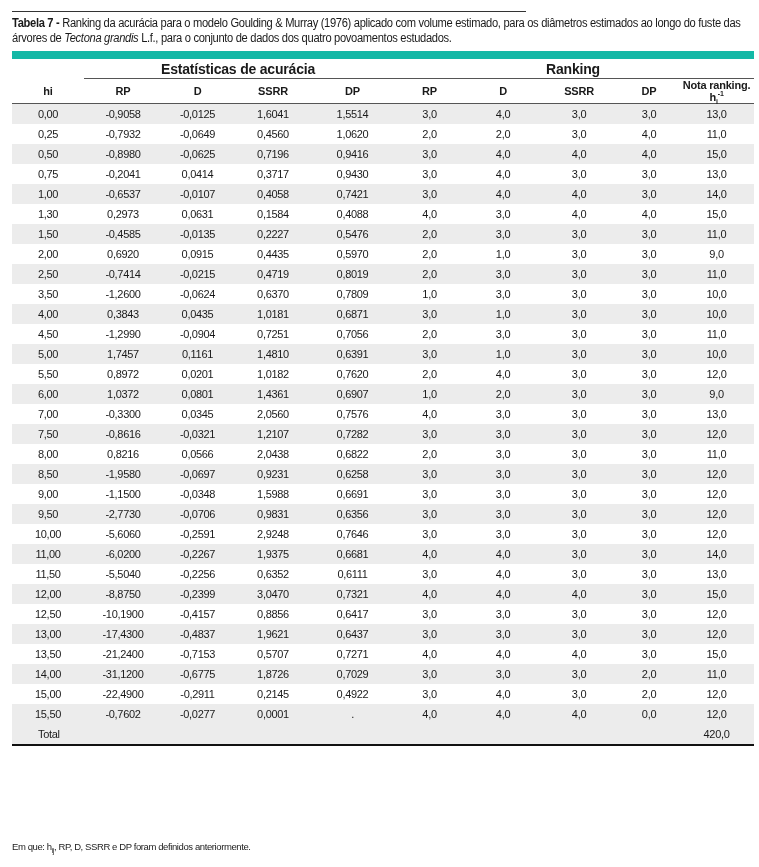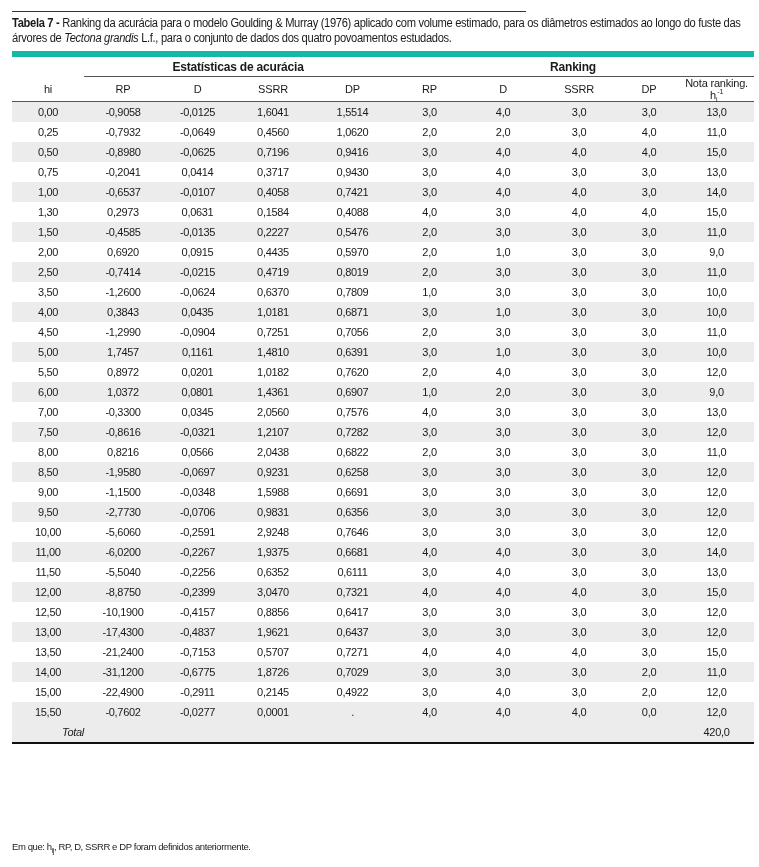--- a/index.html
+++ b/index.html
@@ -20,37 +20,37 @@
   .caption b { font-weight: bold; }
   .caption i { font-style: italic; }
   .table-wrap {
     position: absolute; left: 12px; top: 51px; width: 742px;
   }
   table {
     width: 742px; border-collapse: collapse; table-layout: fixed;
     font-size: 11px;
   }
   thead tr.group th {
-    height: 19px; font-weight: bold; font-size: 12px; letter-spacing: -0.2px;
-    border-top: 6px solid #14b8a6; border-bottom: 1px solid #555;
+    height: 19px; font-weight: bold; font-size: 14px; letter-spacing: -0.2px;
+    border-top: 8px solid #14b8a6; border-bottom: 1px solid #555;
     padding: 0; text-align: center;
   }
   thead tr.group th.blank { border-bottom: none; }
   thead tr.cols th {
-    height: 19px; font-weight: normal; font-size: 11px; padding: 0;
+    height: 19px; font-weight: bold; font-size: 11px; padding: 0;
     text-align: center; border-bottom: 1px solid #555;
     letter-spacing: -0.2px;
   }
   tbody td {
     height: 20px; padding: 0; text-align: center; font-size: 11px;
     letter-spacing: -0.3px;
   }
   tbody tr:nth-child(odd) td { background: #ececec; }
   tbody tr.total td { background: #ececec; border-bottom: 2px solid #111; }
-  tbody tr.total td.total-label { text-align: right; padding-left: 26px; font-style: italic; }
+  tbody tr.total td.total-label { text-align: left; padding-left: 26px; }
   sup, sub { font-size: 7px; line-height: 0; }
   .footnote {
     position: absolute; left: 12px; top: 841px; font-size: 9.5px;
     letter-spacing: -0.4px; color: #222;
   }
 </style>
 </head>
 <body>
 
 <div class="top-rule"></div>

